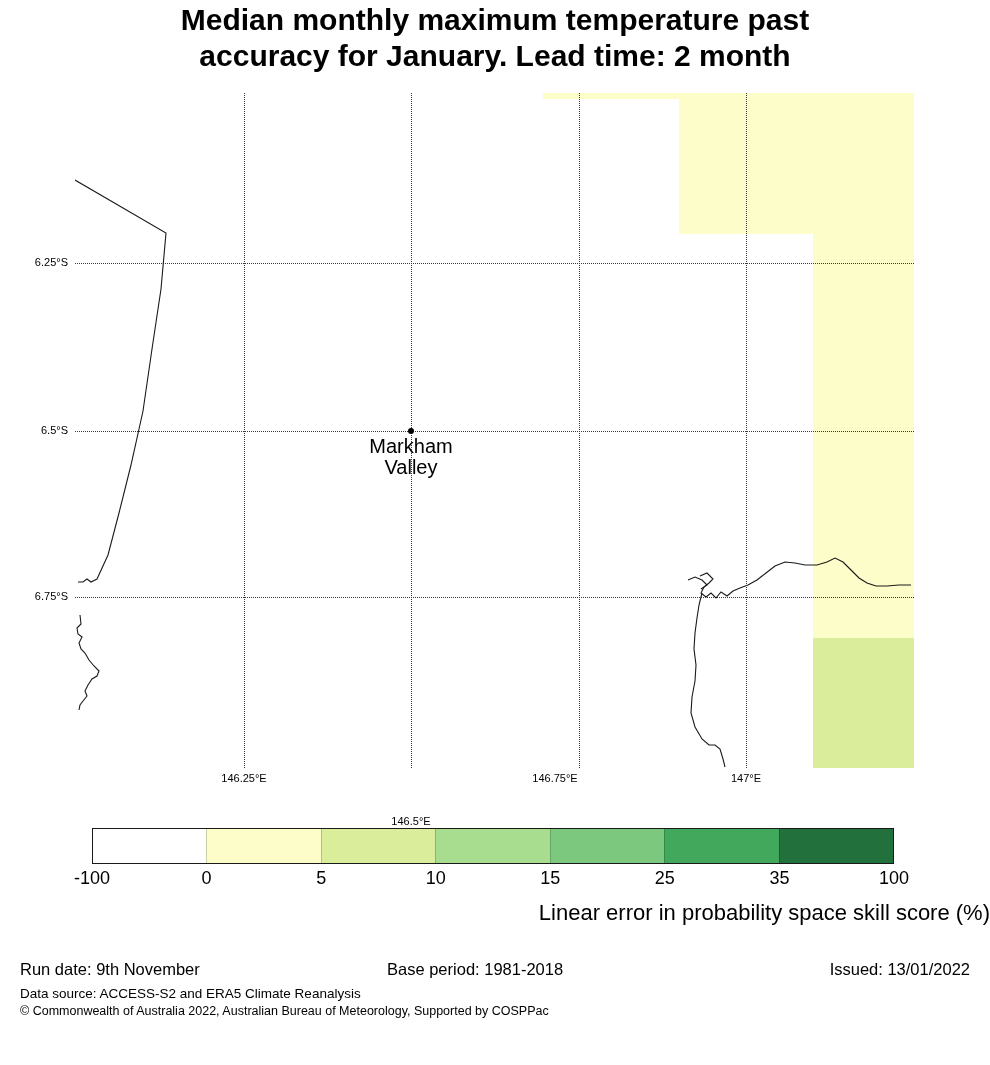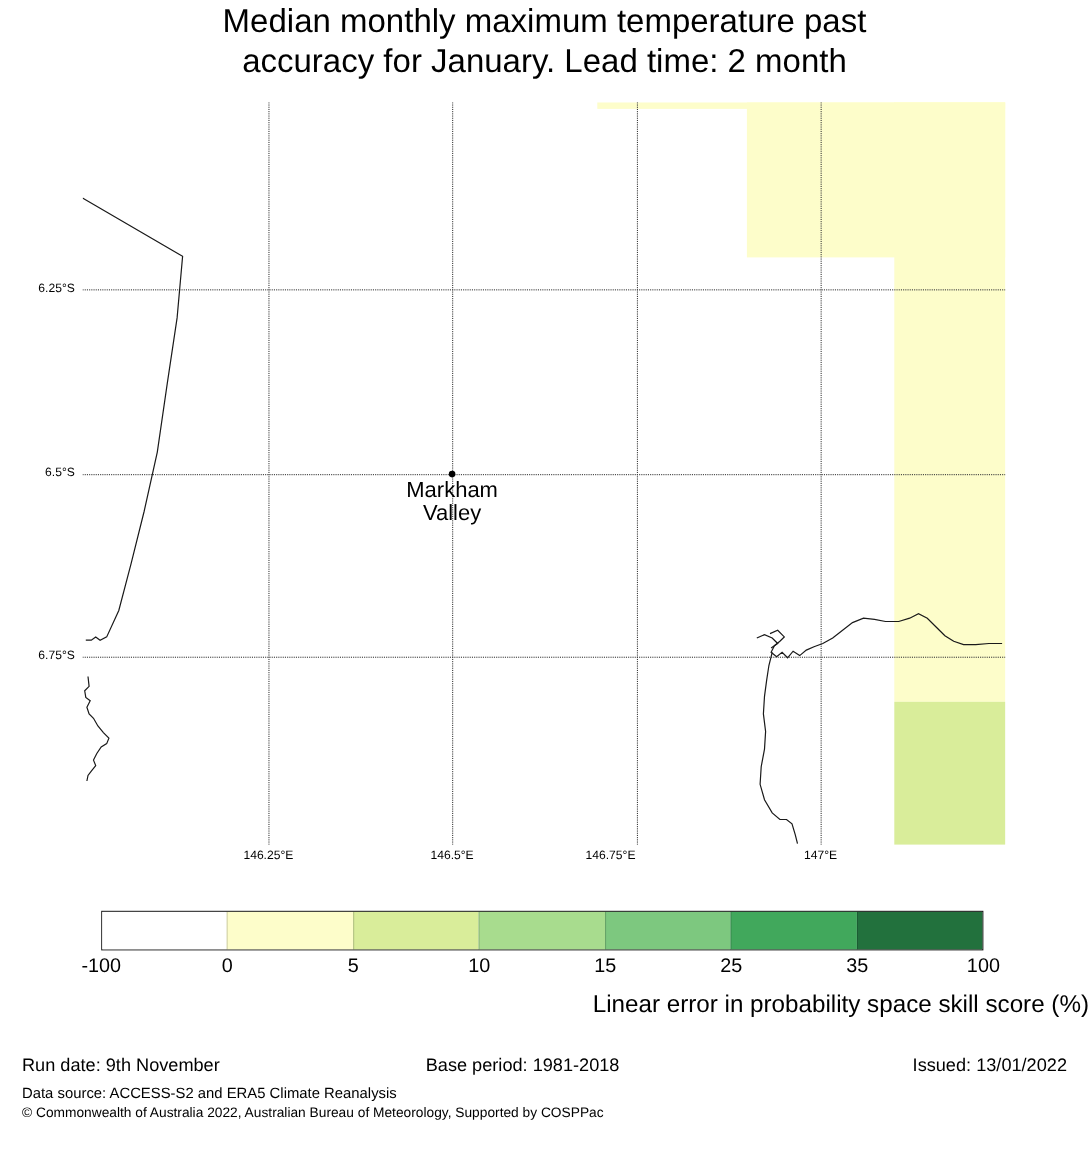--- a/index.html
+++ b/index.html
@@ -28,21 +28,21 @@
     left: 0;
     top: 0;
     width: 990px;
     text-align: center;
     font-size: 30px;
     line-height: 36px;
     font-weight: 400;
     color: #000;
     padding-top: 2px;
   }
-  #title-block .tline { display: block; white-space: nowrap; }
+  #title-block .tline { display: block; white-space: nowrap; font-weight: bold; }
 
   
   #map-panel {
     position: absolute;
     left: 75px;
     top: 93px;
     width: 839px;
     height: 675px;
     background: #ffffff;
     overflow: hidden;
@@ -258,21 +258,21 @@
   </div>
 
   <div id="ylabels">
       <div class="ylabel" style="top: 163px; padding-left: 12px;">6.25°S</div>
       <div class="ylabel" style="top: 331px;">6.5°S</div>
       <div class="ylabel" style="top: 497px;">6.75°S</div>
     </div>
 
   <div id="xlabels">
       <div class="xlabel" style="left: 169px;">146.25°E</div>
-      <div class="xlabel" style="left: 336px;">146.5°E</div>
+      <div class="xlabel" style="left: 336px; margin-top: 43px;">146.5°E</div>
       <div class="xlabel" style="left: 480px;">146.75°E</div>
       <div class="xlabel" style="left: 671px;">147°E</div>
     </div>
 
   <div id="colorbar-wrap">
     <div id="colorbar">
         <div class="swatch" style="background: rgb(255, 255, 255); flex: 1 1 0px;"></div>
         <div class="swatch" style="background: rgb(253, 253, 202); flex: 1 1 0px; border-left: 1px solid rgba(0, 0, 0, 0.18);"></div>
         <div class="swatch" style="background: rgb(217, 237, 154); flex: 1 1 0px; border-left: 1px solid rgba(0, 0, 0, 0.18);"></div>
         <div class="swatch" style="background: rgb(168, 220, 142); flex: 1 1 0px; border-left: 1px solid rgba(0, 0, 0, 0.18);"></div>

